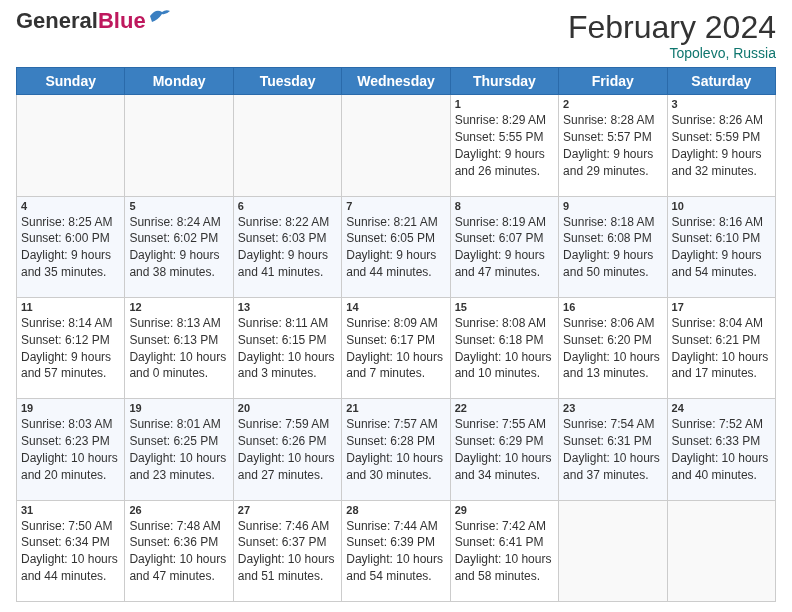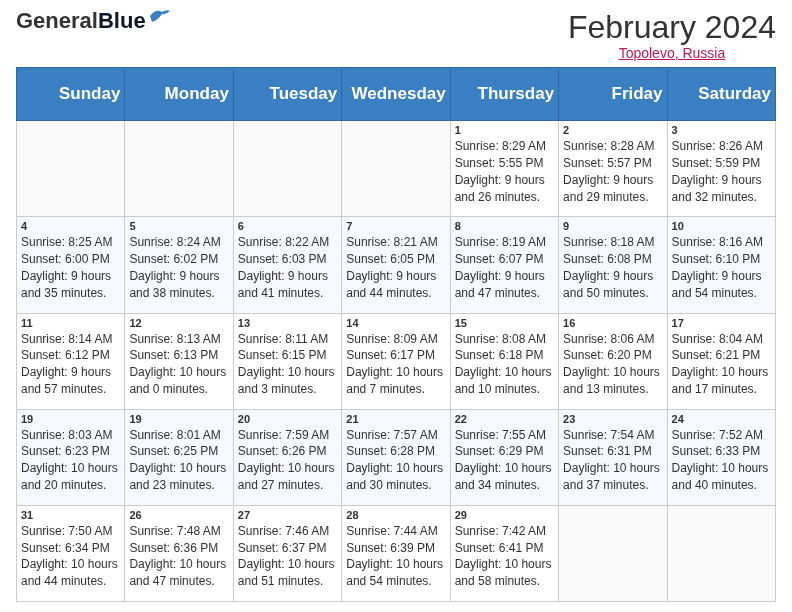--- a/index.html
+++ b/index.html
@@ -22,46 +22,45 @@
       justify-content: space-between;
       align-items: flex-start;
       margin-bottom: 6px;
     }
     .logo {
       display: flex;
       flex-direction: column;
       align-items: flex-start;
     }
     .title-block {
-      text-align: center;
+      text-align: right;
     }
     .title-month {
       font-size: 32px;
       font-weight: normal;
       color: #333;
       line-height: 1.1;
     }
     .title-location {
       font-size: 14px;
-      color: #be185d;
-      text-decoration: underline;
+      color: #0f766e;
     }
     .calendar {
       flex: 1;
       border-collapse: collapse;
       width: 100%;
       table-layout: fixed;
     }
     .calendar th {
       background-color: #3a7fc1;
       color: #fff;
-      font-size: 17px;
+      font-size: 14px;
       font-weight: bold;
-      padding: 16px 4px;
-      text-align: right;
+      padding: 5px 4px;
+      text-align: center;
       border: 1px solid #2a6aaa;
     }
     .calendar td {
       border: 1px solid #ccc;
       vertical-align: top;
       padding: 3px 4px;
       font-size: 9px;
       color: #333;
       background: #fff;
       height: 82px;
@@ -89,21 +88,21 @@
     }
   </style>
 </head>
 <body>
 
 <div class="page">
   <div class="header">
     <div class="logo">
       <div style="display:flex; align-items:center;">
         <span style="font-size:22px; font-weight:bold; color:#333; line-height:1;">
-          <span style="color:#333;margin-top:35px;">General</span><span style="color:#0f172a;">Blue</span>
+          <span style="color:#333;margin-top:35px;">General</span><span style="color:#be185d;">Blue</span>
         </span>
         <svg width="24" height="18" viewBox="0 0 24 18" style="margin-left:2px; margin-top:-8px;">
           <path d="M2,8 Q8,0 14,4 Q18,1 22,3 Q18,7 14,6 Q10,12 4,14 Z" fill="#3a7fc1"></path>
         </svg>
       </div>
     </div>
     <div class="title-block">
       <div class="title-month">February 2024</div>
       <div class="title-location">Topolevo, Russia</div>
     </div>

